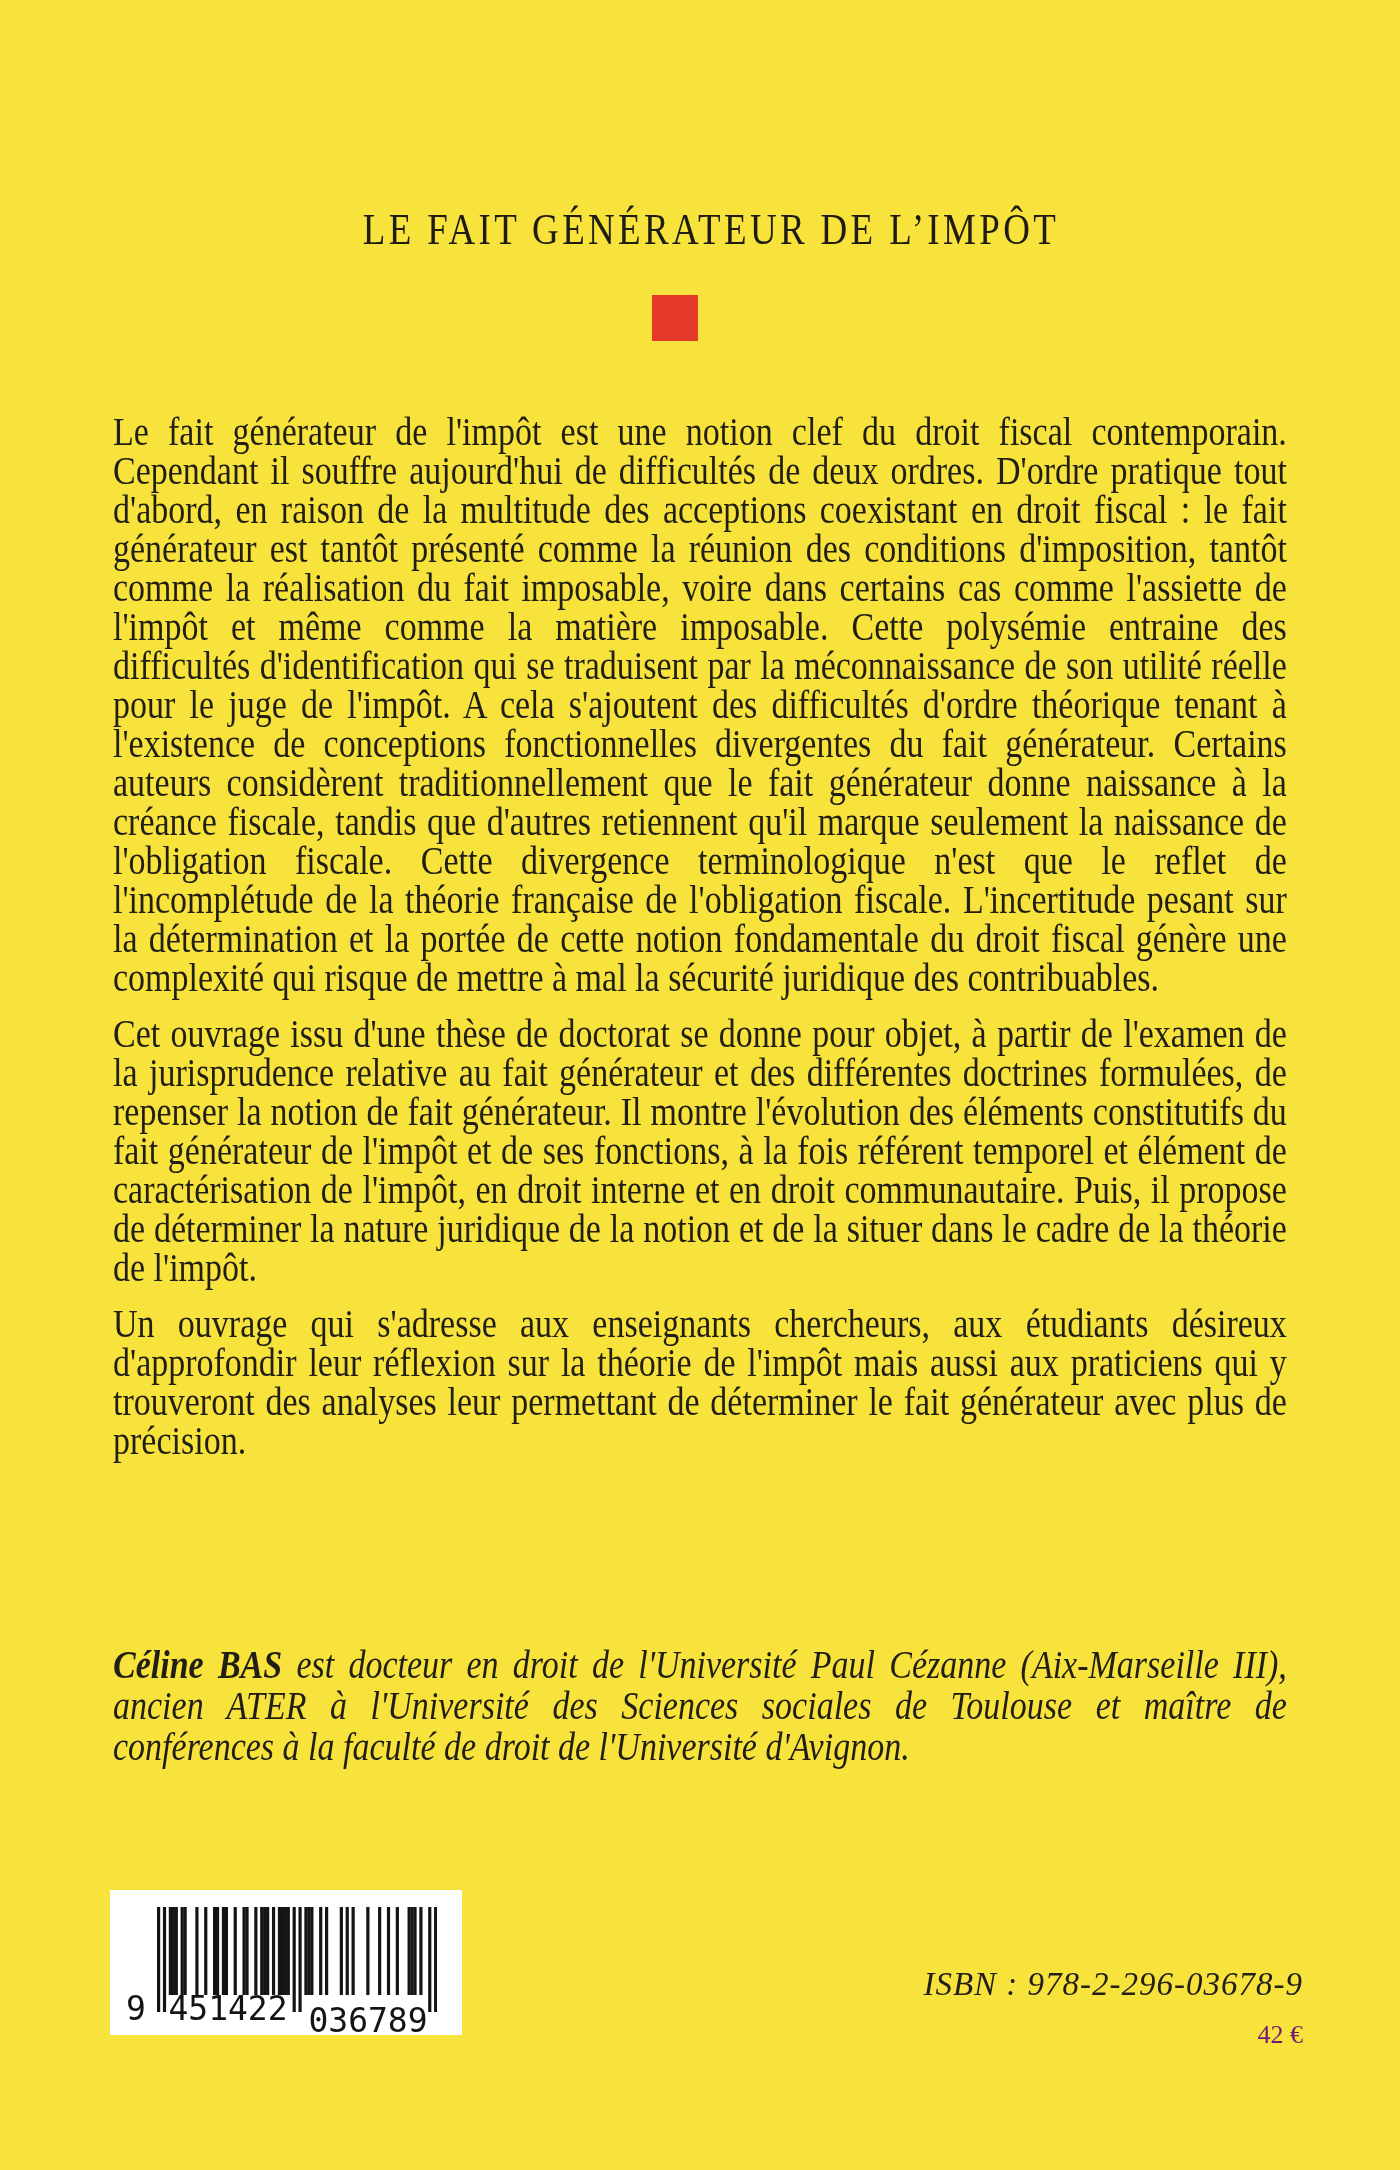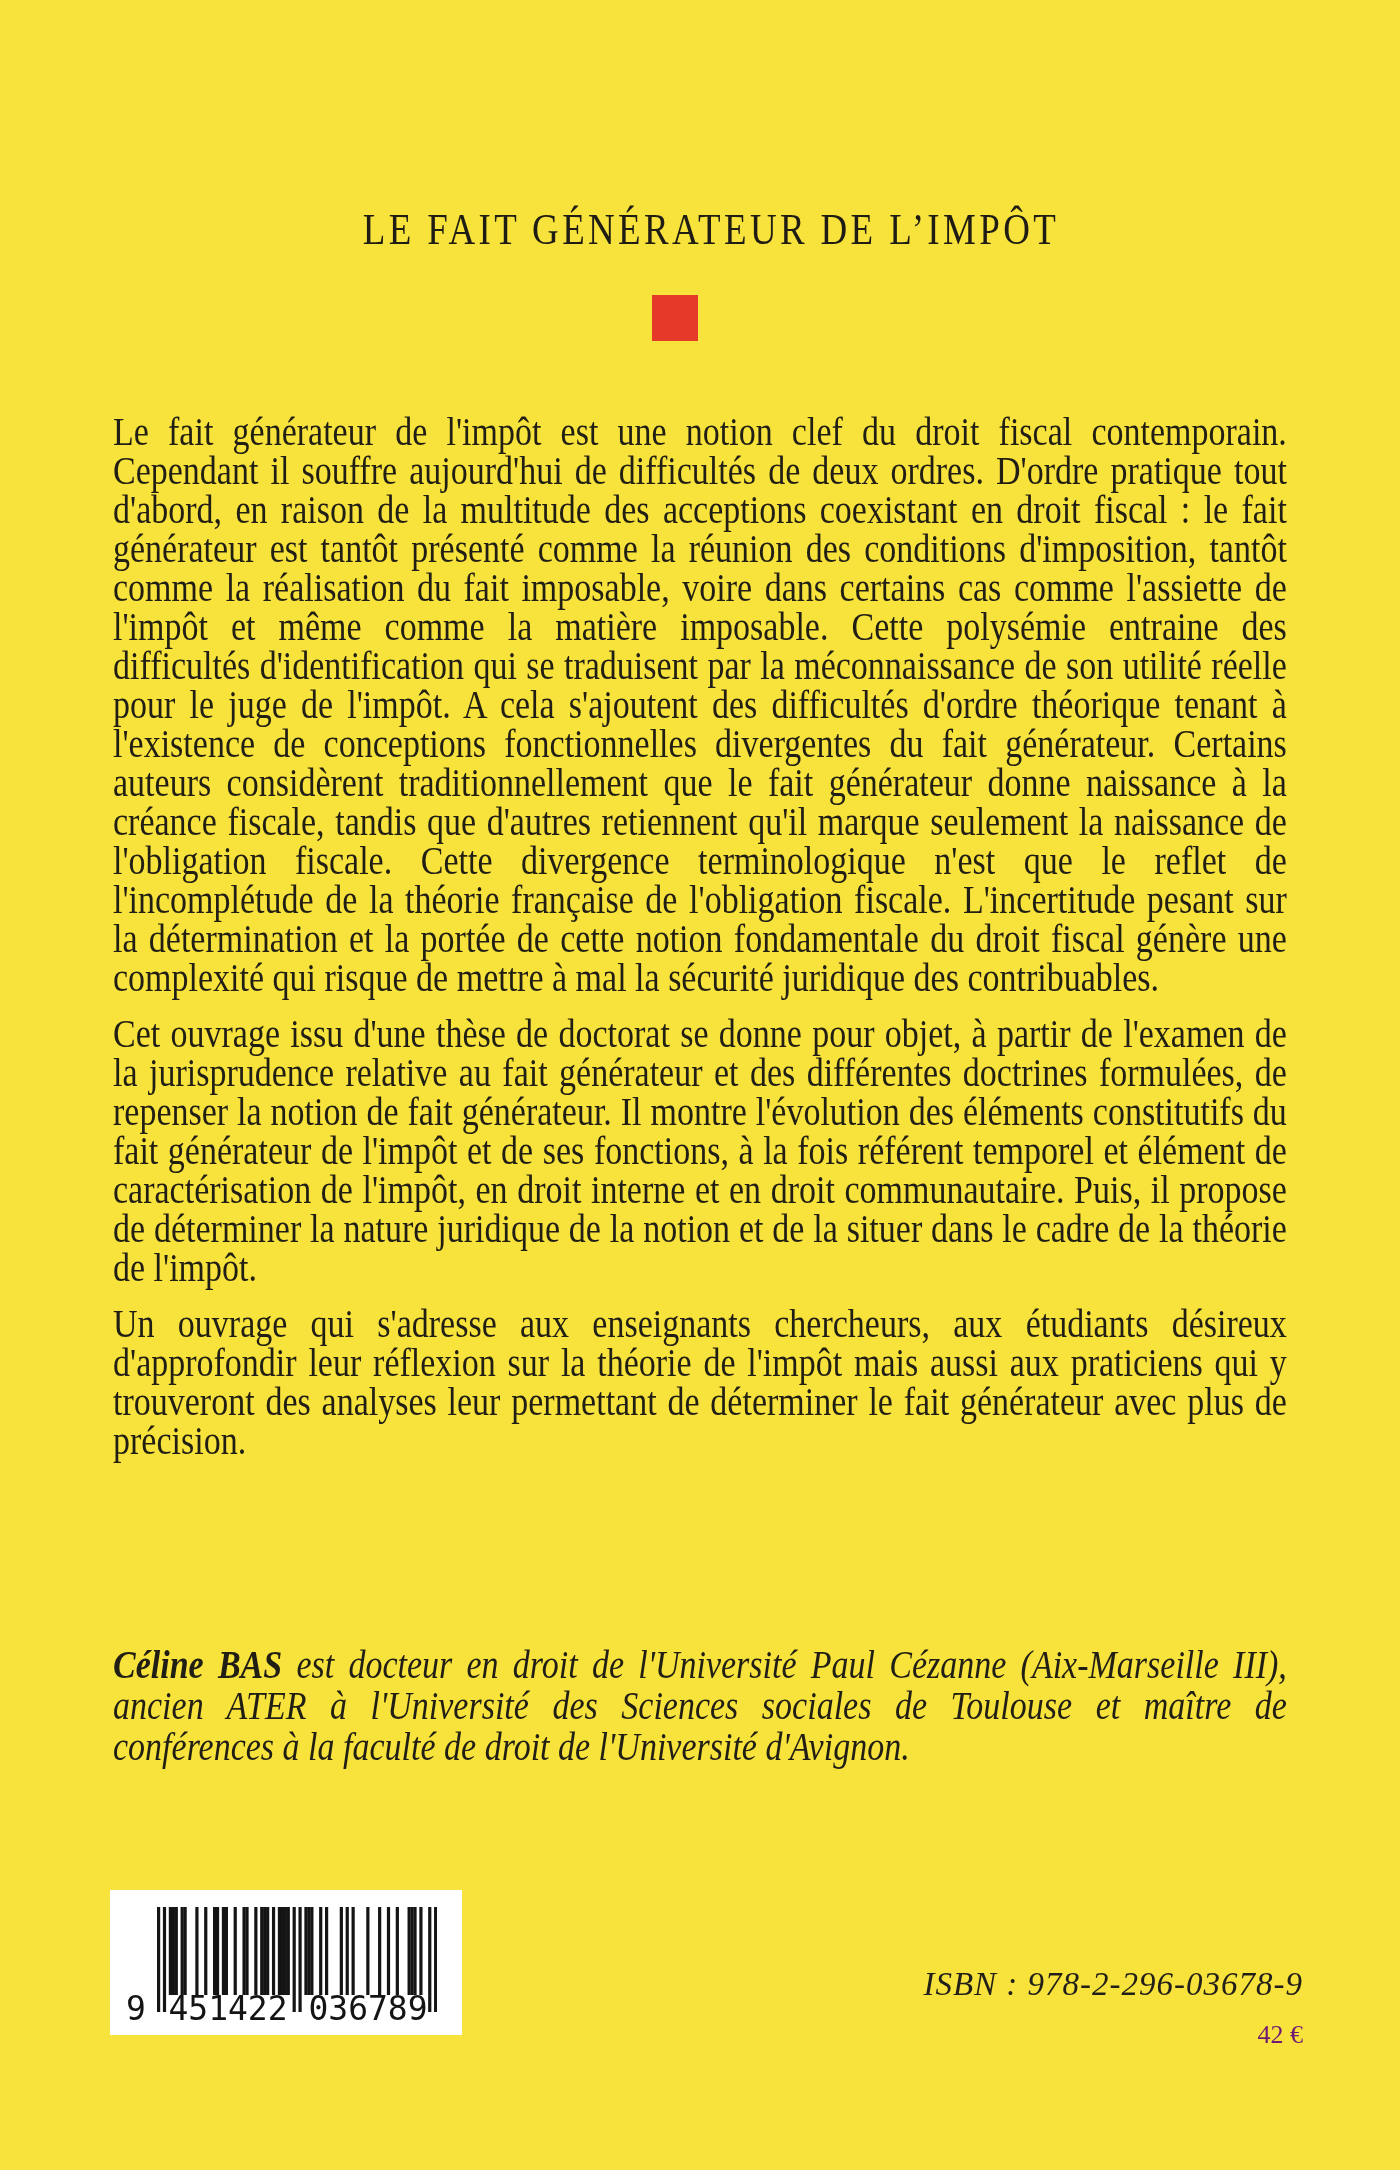--- a/index.html
+++ b/index.html
@@ -59,21 +59,21 @@
   .barcode-digits span{
     position:absolute;
     font-family:"DejaVu Sans Mono", monospace;
     font-size:33px;line-height:33px;
     color:#141414;
     text-align:center;
     top:102px;
   }
   .bc-first{left:8px;width:36px;}
   .bc-left{left:56px;width:124px;}
-  .bc-right{left:196px;width:124px;}
+  .bc-right{left:196px;width:124px;margin-top:12px;}
   .isbn{
     position:absolute;right:119px;top:1966px;
     font-size:33px;line-height:36px;
     color:#221F18;
     letter-spacing:1px;
     font-style:italic;
   }
   .price{
     position:absolute;right:119px;top:2016px;
     font-size:26px;line-height:38px;

